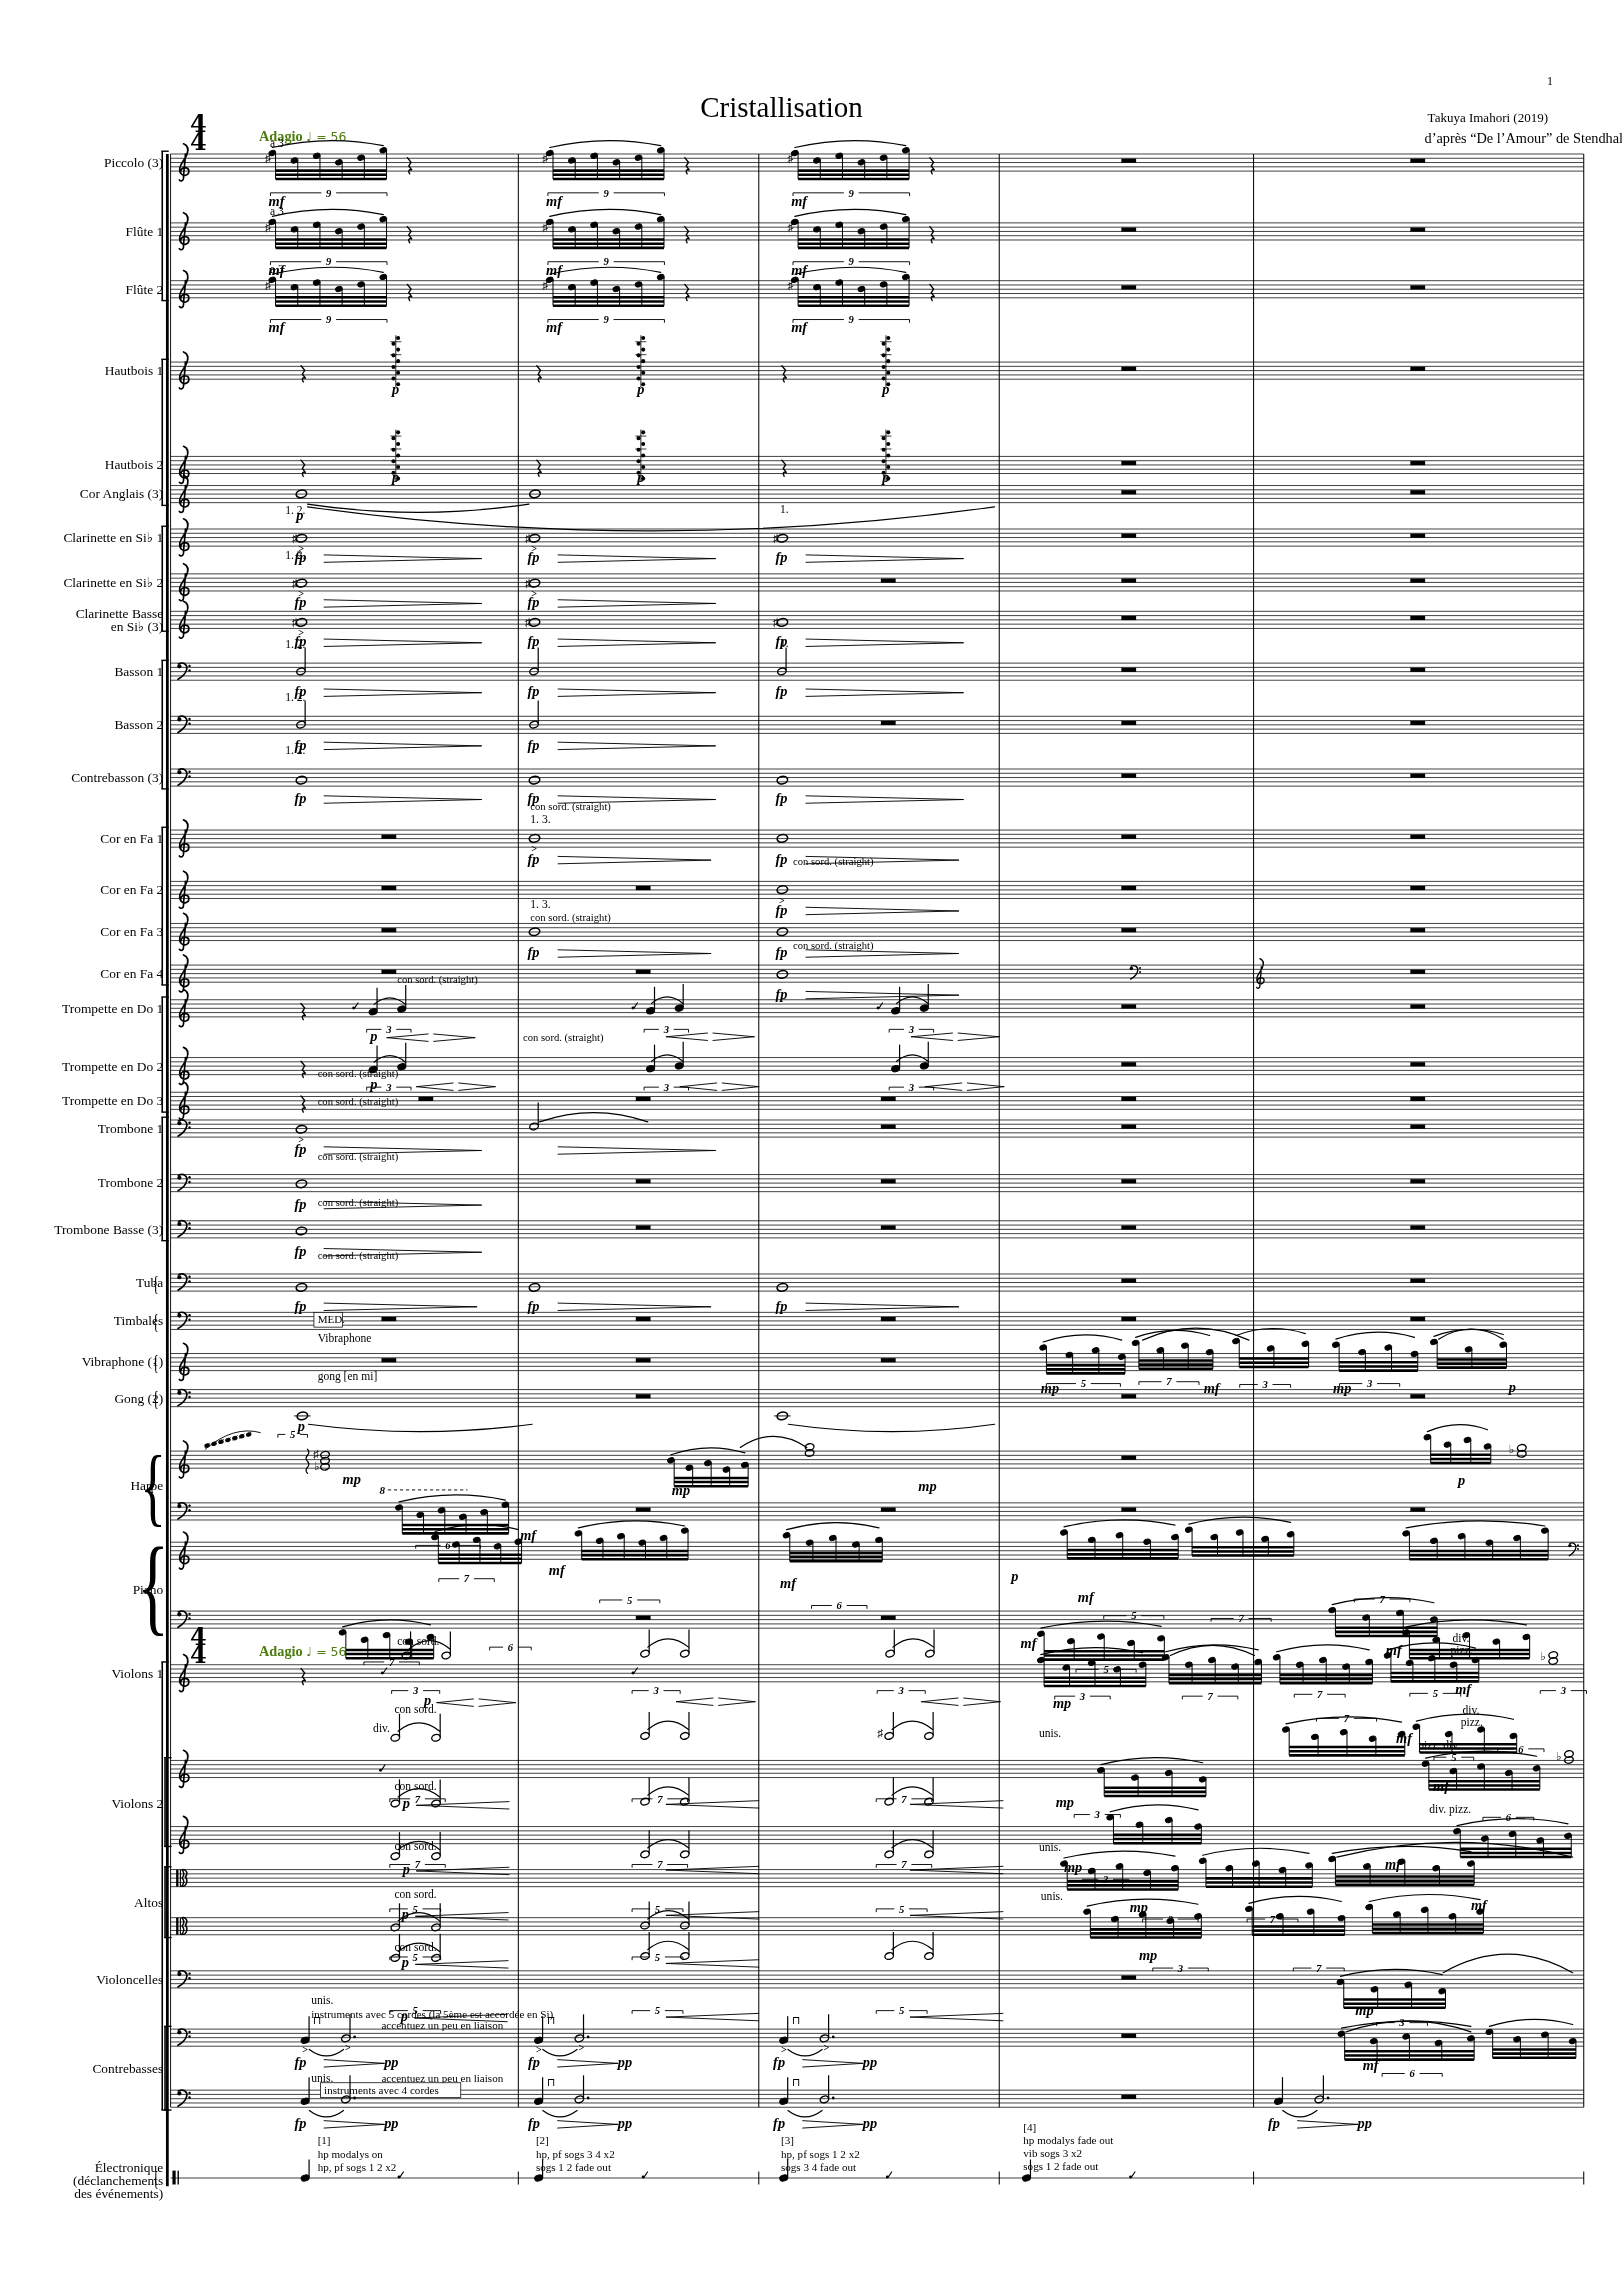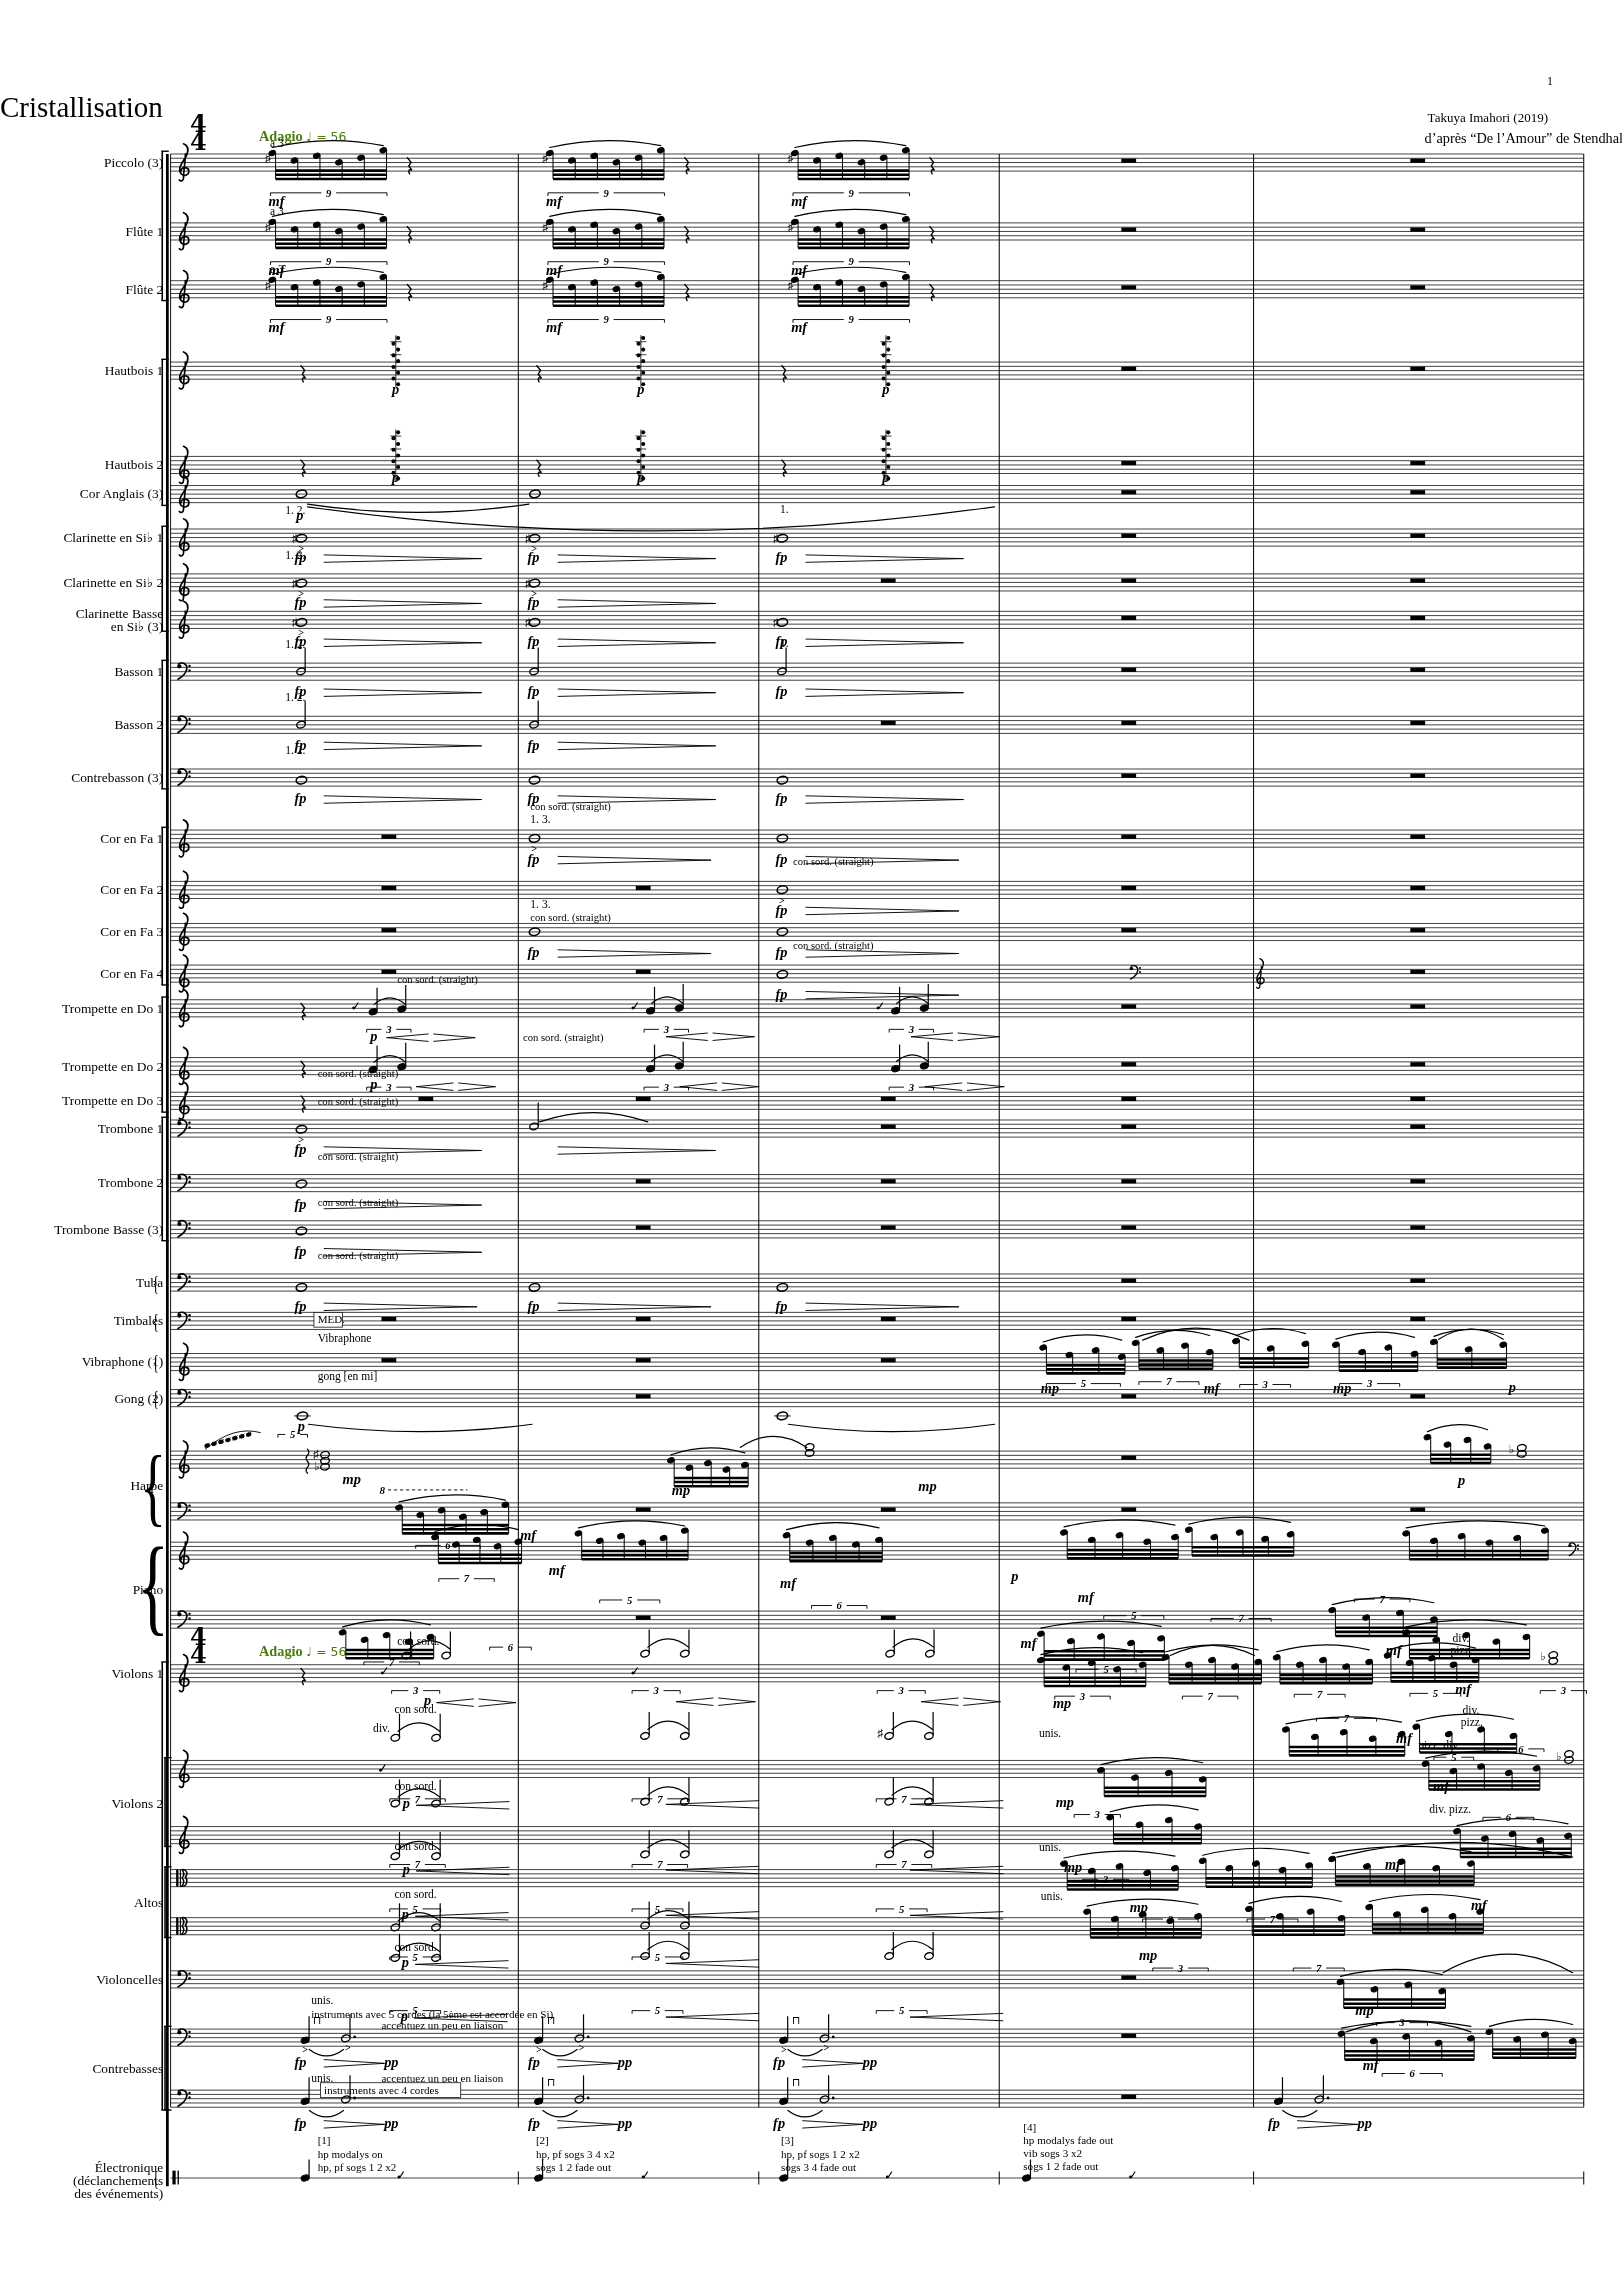--- a/index.html
+++ b/index.html
@@ -1,19 +1,19 @@
 <!DOCTYPE html>
 <html style="font-size:7.4px"><head>
 <meta charset="utf-8">
 <style>
   html,body{margin:0;padding:0;background:#888;}
   #page{position:relative;width:1623px;height:2295px;background:#ffffff;font-family:"Liberation Serif","DejaVu Serif",serif;overflow:hidden;}
   #score{position:absolute;left:0;top:0;}
   .hdr{position:absolute;color:#000;}
-  #title{left:0;top:91px;width:1531px;text-align:left;font-size:29px;}
+  #title{left:16px;top:91px;width:1531px;text-align:center;font-size:29px;}
   #subtitle{left:0;top:130px;width:1623px;text-align:right;font-size:14.3px;}
   #composer{left:1341px;top:110px;width:207px;text-align:right;font-size:13px;}
   #pagenum{left:1536px;top:74px;width:28px;text-align:center;font-size:12px;}
   .tempo{position:absolute;font-weight:bold;font-size:14.3px;color:#4d7c0f;}
   .tempo .tv{font-weight:normal;font-size:12.5px;font-family:"DejaVu Sans","Liberation Serif",sans-serif;}
   text{fill:#000;font-family:"Liberation Serif","DejaVu Sans",serif;}
   .t-lab{font-size:29px;}
   .t-dir{font-size:25px;}
   .t-dirs{font-size:23px;}
   .t-dyn{font-size:31px;font-weight:bold;font-style:italic;}

